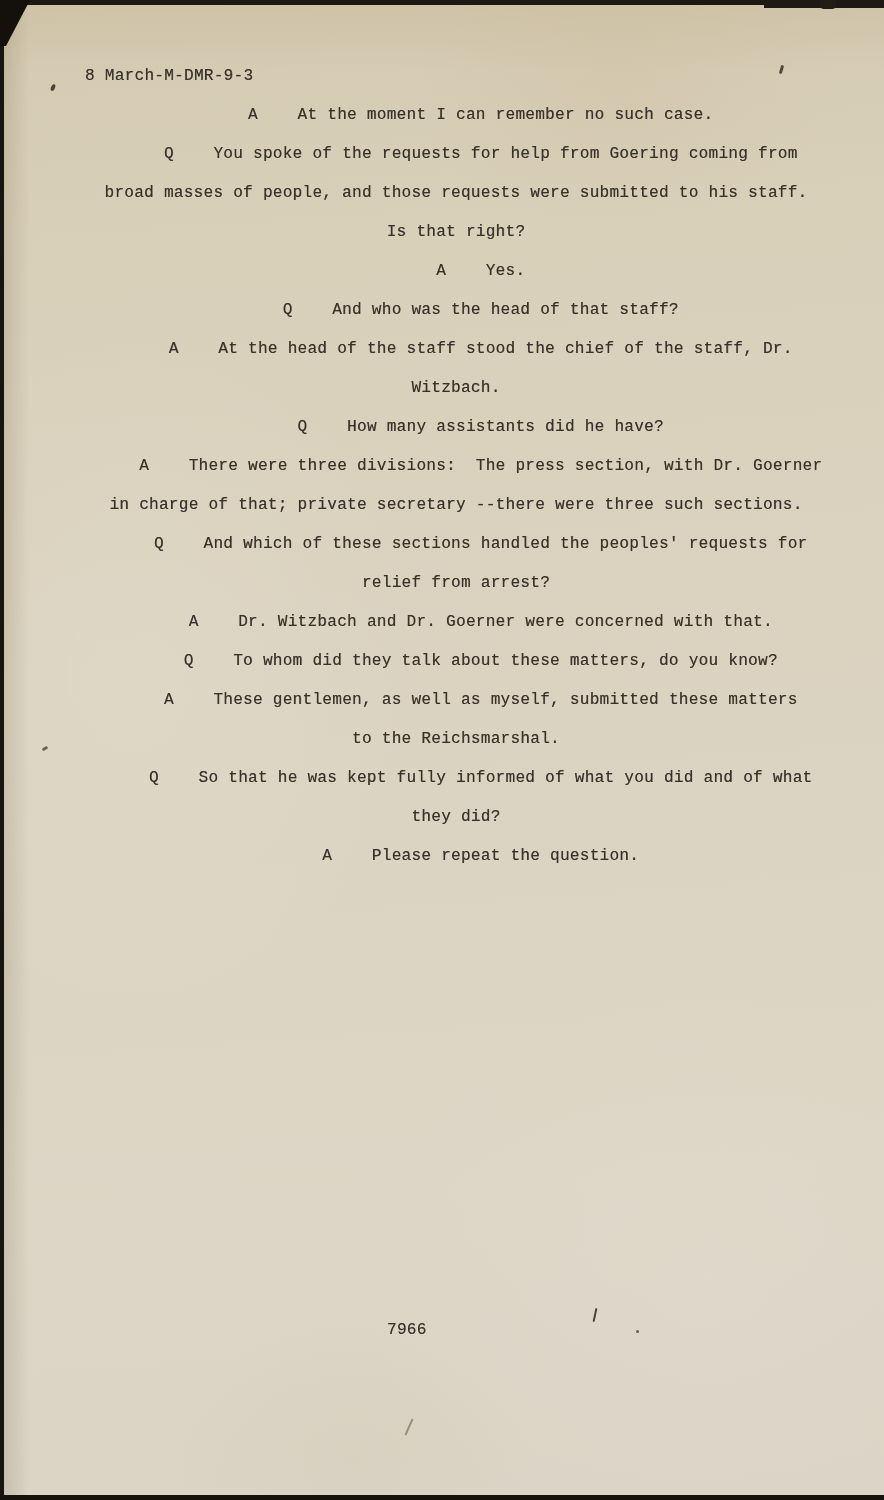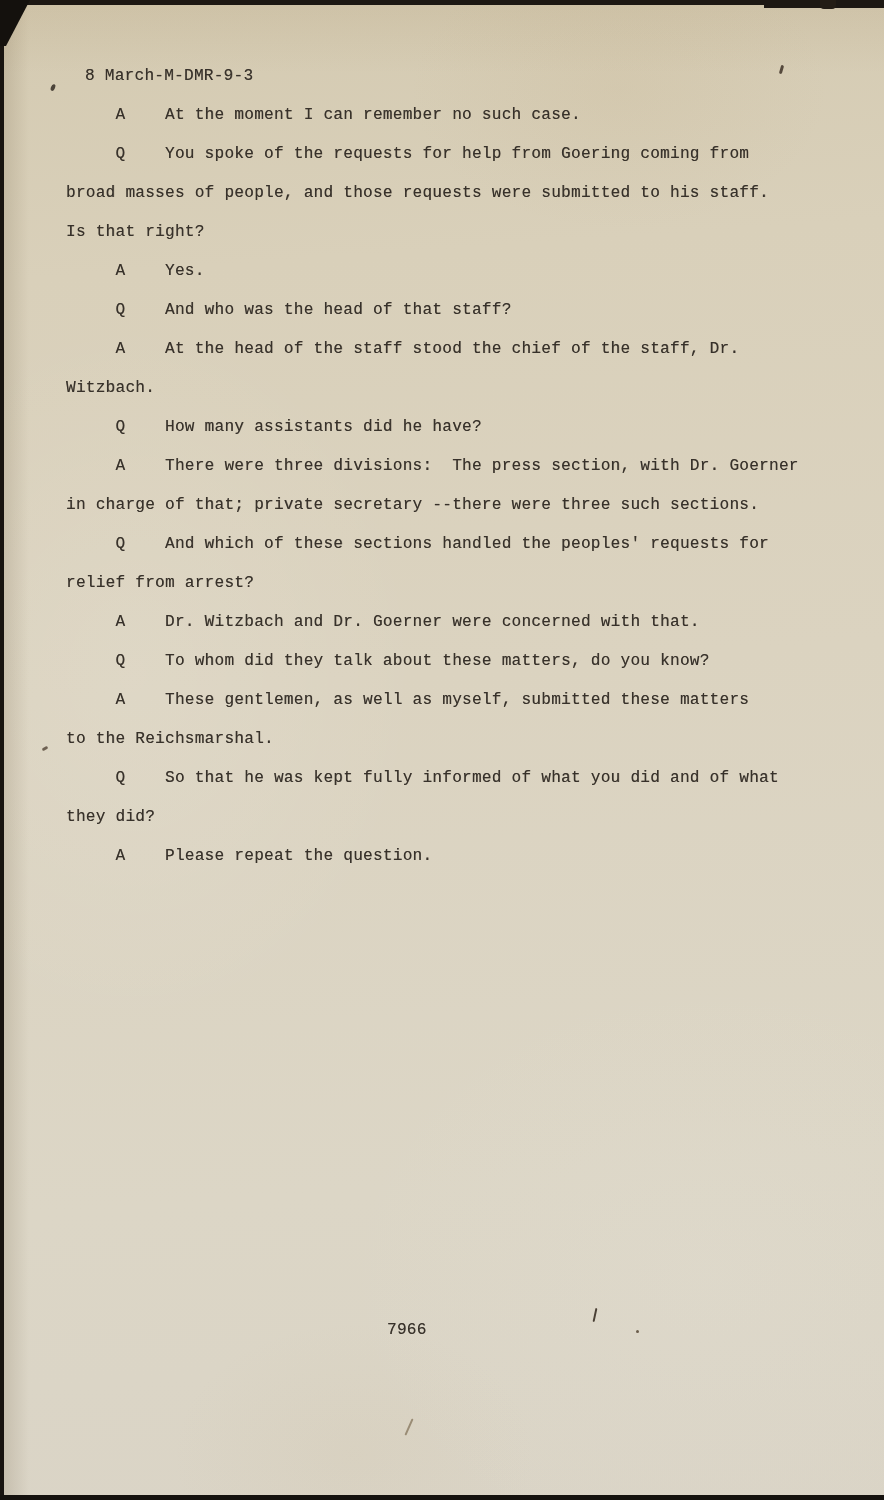--- a/index.html
+++ b/index.html
@@ -47,24 +47,25 @@
     text-shadow: 0.3px 0.4px 0.5px rgba(54,48,40,0.55);
   }
   .doc-header {
     position: absolute;
     left: 85px; top: 64px;
     line-height: 24px;
     white-space: pre;
   }
   .transcript {
     position: absolute;
-    left: 66px; top: 96px;
+    left: 76px; top: 96px;
     width: 760px;
     line-height: 39px;
     white-space: pre;
+    text-align: center;
   }
   .page-number {
     position: absolute;
     left: 387px; top: 1320px;
     line-height: 20px;
     white-space: pre;
   }
   
   .speck { position: absolute; }
   .speck-1 { left: 51px;  top: 84px;   width: 4px; height: 7px;  background: #4c443a; border-radius: 60% 40% 50% 50%; transform: rotate(20deg); }

